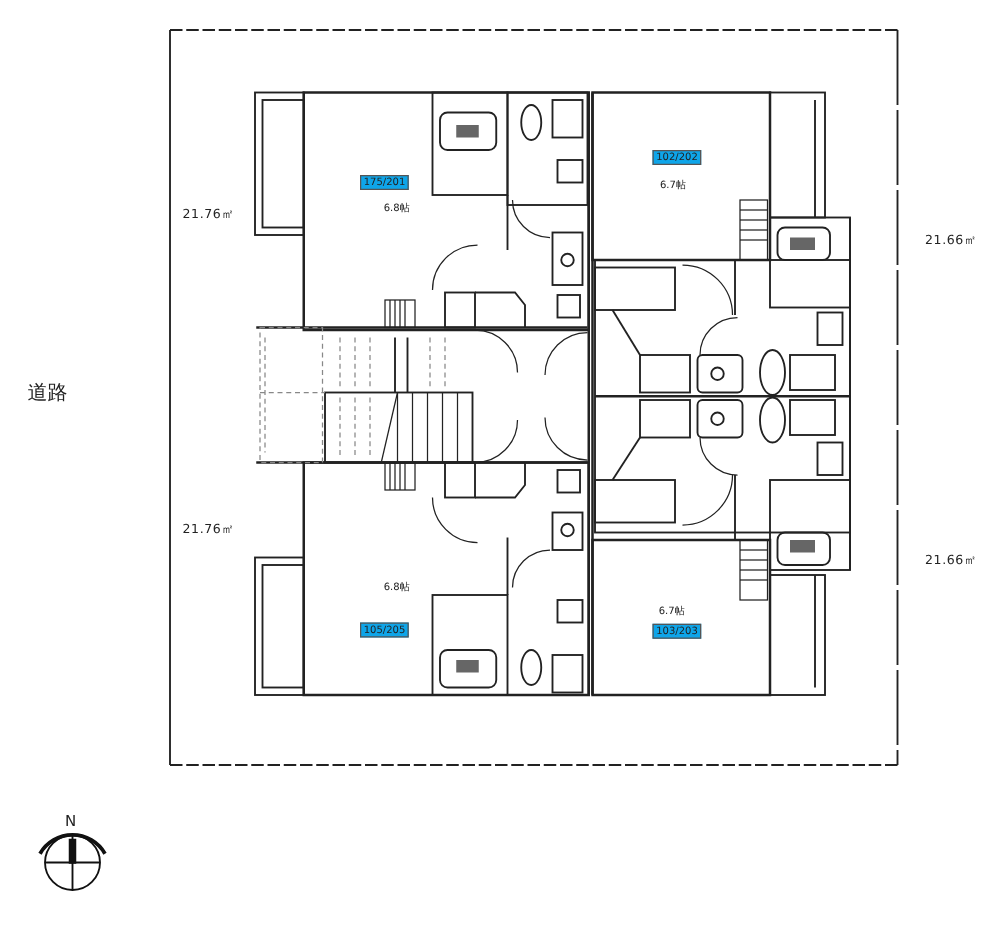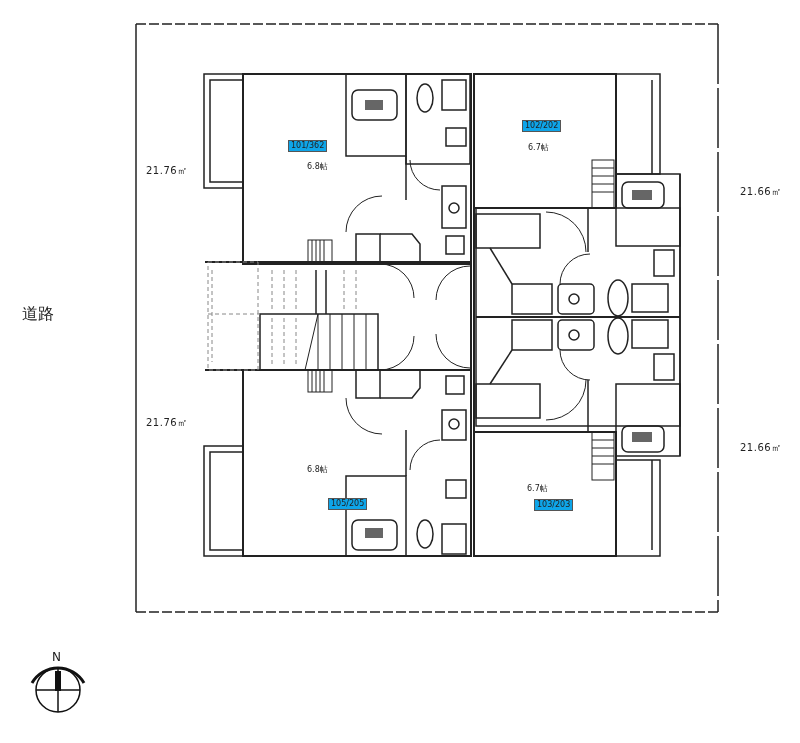--- a/index.html
+++ b/index.html
@@ -198,25 +198,25 @@
   </g>
 </svg>
 
 <span class="lbl road" style="left:22px;top:304px;font-family:Liberation Serif, serif;">道路</span>
 
 <span class="lbl area" style="left:146px;top:164px;">21.76㎡</span>
 <span class="lbl area" style="left:146px;top:416px;">21.76㎡</span>
 <span class="lbl area" style="left:740px;top:185px;">21.66㎡</span>
 <span class="lbl area" style="left:740px;top:441px;">21.66㎡</span>
 
-<span class="lbl unit" style="left:288px;top:140px;">101/362</span>
+<span class="lbl unit" style="left:288px;top:140px;">175/201</span>
 <span class="lbl tatami" style="left:307px;top:161px;">6.8帖</span>
 
 <span class="lbl unit" style="left:522px;top:120px;">102/202</span>
 <span class="lbl tatami" style="left:528px;top:142px;">6.7帖</span>
 
 <span class="lbl tatami" style="left:307px;top:464px;">6.8帖</span>
-<span class="lbl unit" style="left:288px;top:498px;margin-left:40px;">105/205</span>
+<span class="lbl unit" style="left:288px;top:498px;">105/205</span>
 
 <span class="lbl tatami" style="left:527px;top:483px;">6.7帖</span>
-<span class="lbl unit" style="left:522px;top:499px;margin-left:12px;">103/203</span>
+<span class="lbl unit" style="left:522px;top:499px;">103/203</span>
 
 <span class="lbl north" style="left:52px;top:650px;">N</span>
 
 </body></html>

